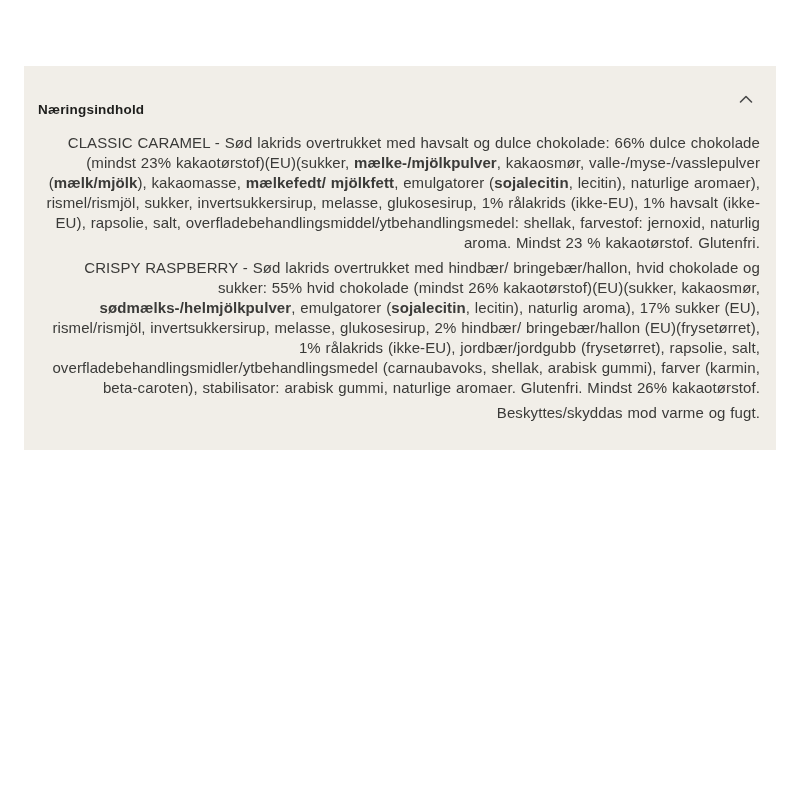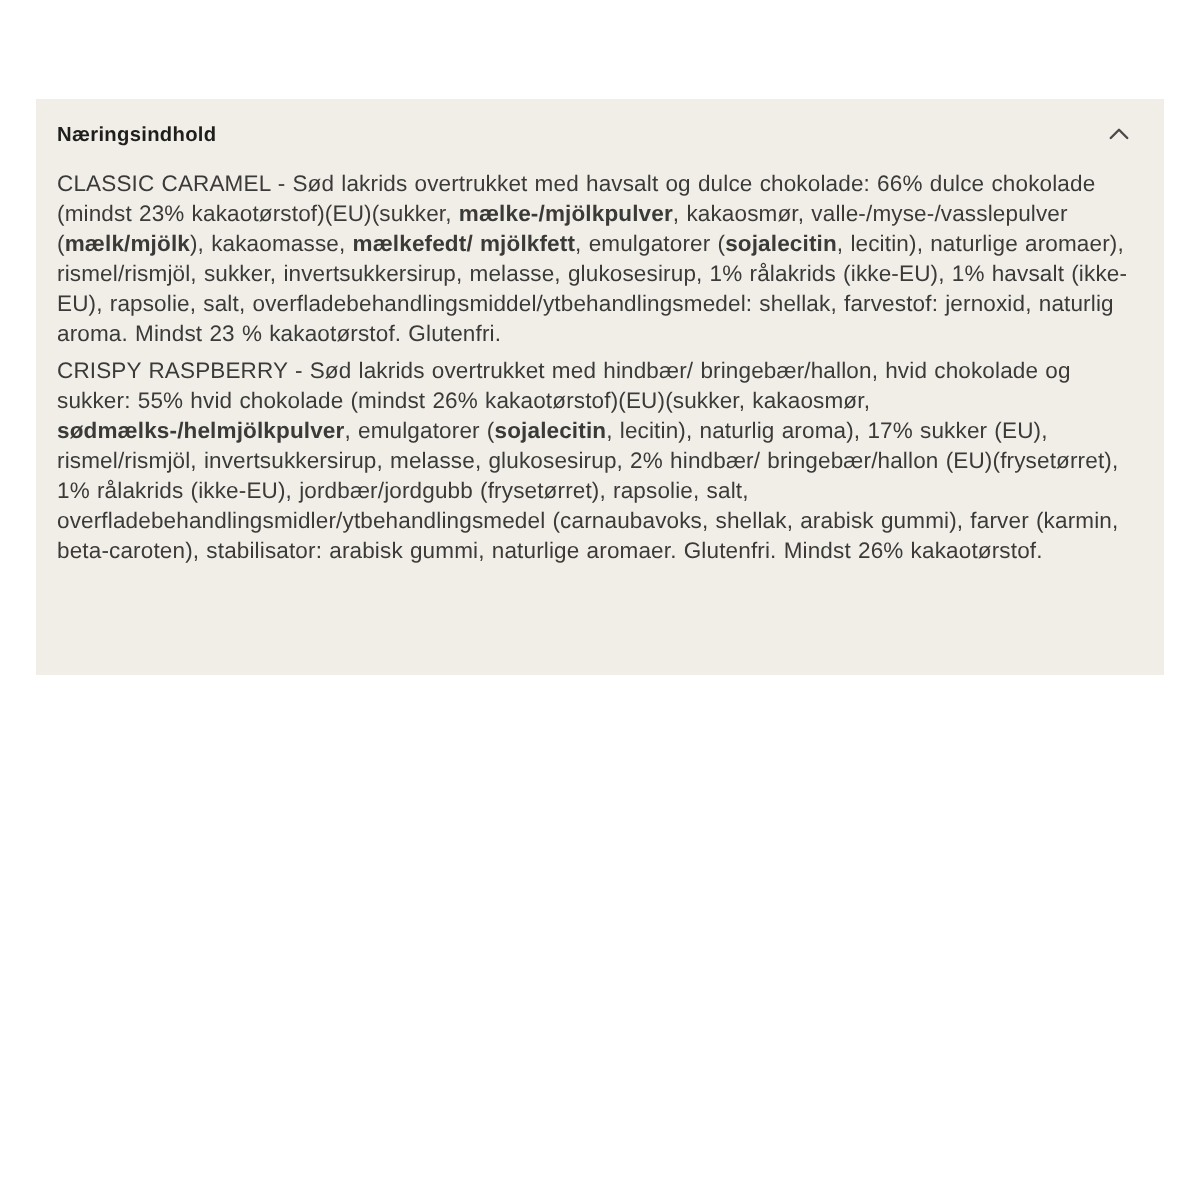--- a/index.html
+++ b/index.html
@@ -22,31 +22,33 @@
     align-items: center;
     justify-content: space-between;
     cursor: pointer;
     padding: 2px 2px 0 0;
   }
   .accordion-title {
     font-size: 13.5px;
     font-weight: bold;
     color: #1e1e1c;
     letter-spacing: 0.2px;
+    margin-top: 20px;
   }
   .chevron {
     width: 16px;
     height: 12px;
     display: flex;
     align-items: center;
     justify-content: center;
     margin-right: 4px;
   }
   .accordion-body {
     margin-top: 16px;
+    text-align: right;
   }
   .para {
     font-size: 15px;
     line-height: 20px;
     color: #3a3a38;
     letter-spacing: 0.1px;
     margin-top: 5px;
     word-spacing: 0.5px;
   }
   .para:first-child { margin-top: 0; }
@@ -60,14 +62,15 @@
     <span class="accordion-title">Næringsindhold</span>
     <span class="chevron">
       <svg width="14" height="9" viewBox="0 0 14 9">
         <polyline points="1.5,7 7,1.5 12.5,7" fill="none" stroke="#4a4a4a" stroke-width="1.6" stroke-linecap="round" stroke-linejoin="round"></polyline>
       </svg>
     </span>
   </div>
   <div class="accordion-body">
       <p class="para"><span>CLASSIC CARAMEL - Sød lakrids overtrukket med havsalt og dulce chokolade: 66% dulce chokolade (mindst 23% kakaotørstof)(EU)(sukker, </span><span class="bold">mælke-/mjölkpulver</span><span>, kakaosmør, valle-/myse-/vasslepulver (</span><span class="bold">mælk/mjölk</span><span>), kakaomasse, </span><span class="bold">mælkefedt/ mjölkfett</span><span>, emulgatorer (</span><span class="bold">sojalecitin</span><span>, lecitin), naturlige aromaer), rismel/rismjöl, sukker, invertsukkersirup, melasse, glukosesirup, 1% rålakrids (ikke-EU), 1% havsalt (ikke-EU), rapsolie, salt, overfladebehandlingsmiddel/ytbehandlingsmedel: shellak, farvestof: jernoxid, naturlig aroma. Mindst 23 % kakaotørstof. Glutenfri.</span></p>
       <p class="para"><span>CRISPY RASPBERRY - Sød lakrids overtrukket med hindbær/ bringebær/hallon, hvid chokolade og sukker: 55% hvid chokolade (mindst 26% kakaotørstof)(EU)(sukker, kakaosmør, </span><span class="bold">sødmælks-/helmjölkpulver</span><span>, emulgatorer (</span><span class="bold">sojalecitin</span><span>, lecitin), naturlig aroma), 17% sukker (EU), rismel/rismjöl, invertsukkersirup, melasse, glukosesirup, 2% hindbær/ bringebær/hallon (EU)(frysetørret), 1% rålakrids (ikke-EU), jordbær/jordgubb (frysetørret), rapsolie, salt, overfladebehandlingsmidler/ytbehandlingsmedel (carnaubavoks, shellak, arabisk gummi), farver (karmin, beta-caroten), stabilisator: arabisk gummi, naturlige aromaer. Glutenfri. Mindst 26% kakaotørstof.</span></p>
+      <p class="para"><span>Beskyttes/skyddas mod varme og fugt.</span></p>
     </div>
 </div>
 
 </body></html>

